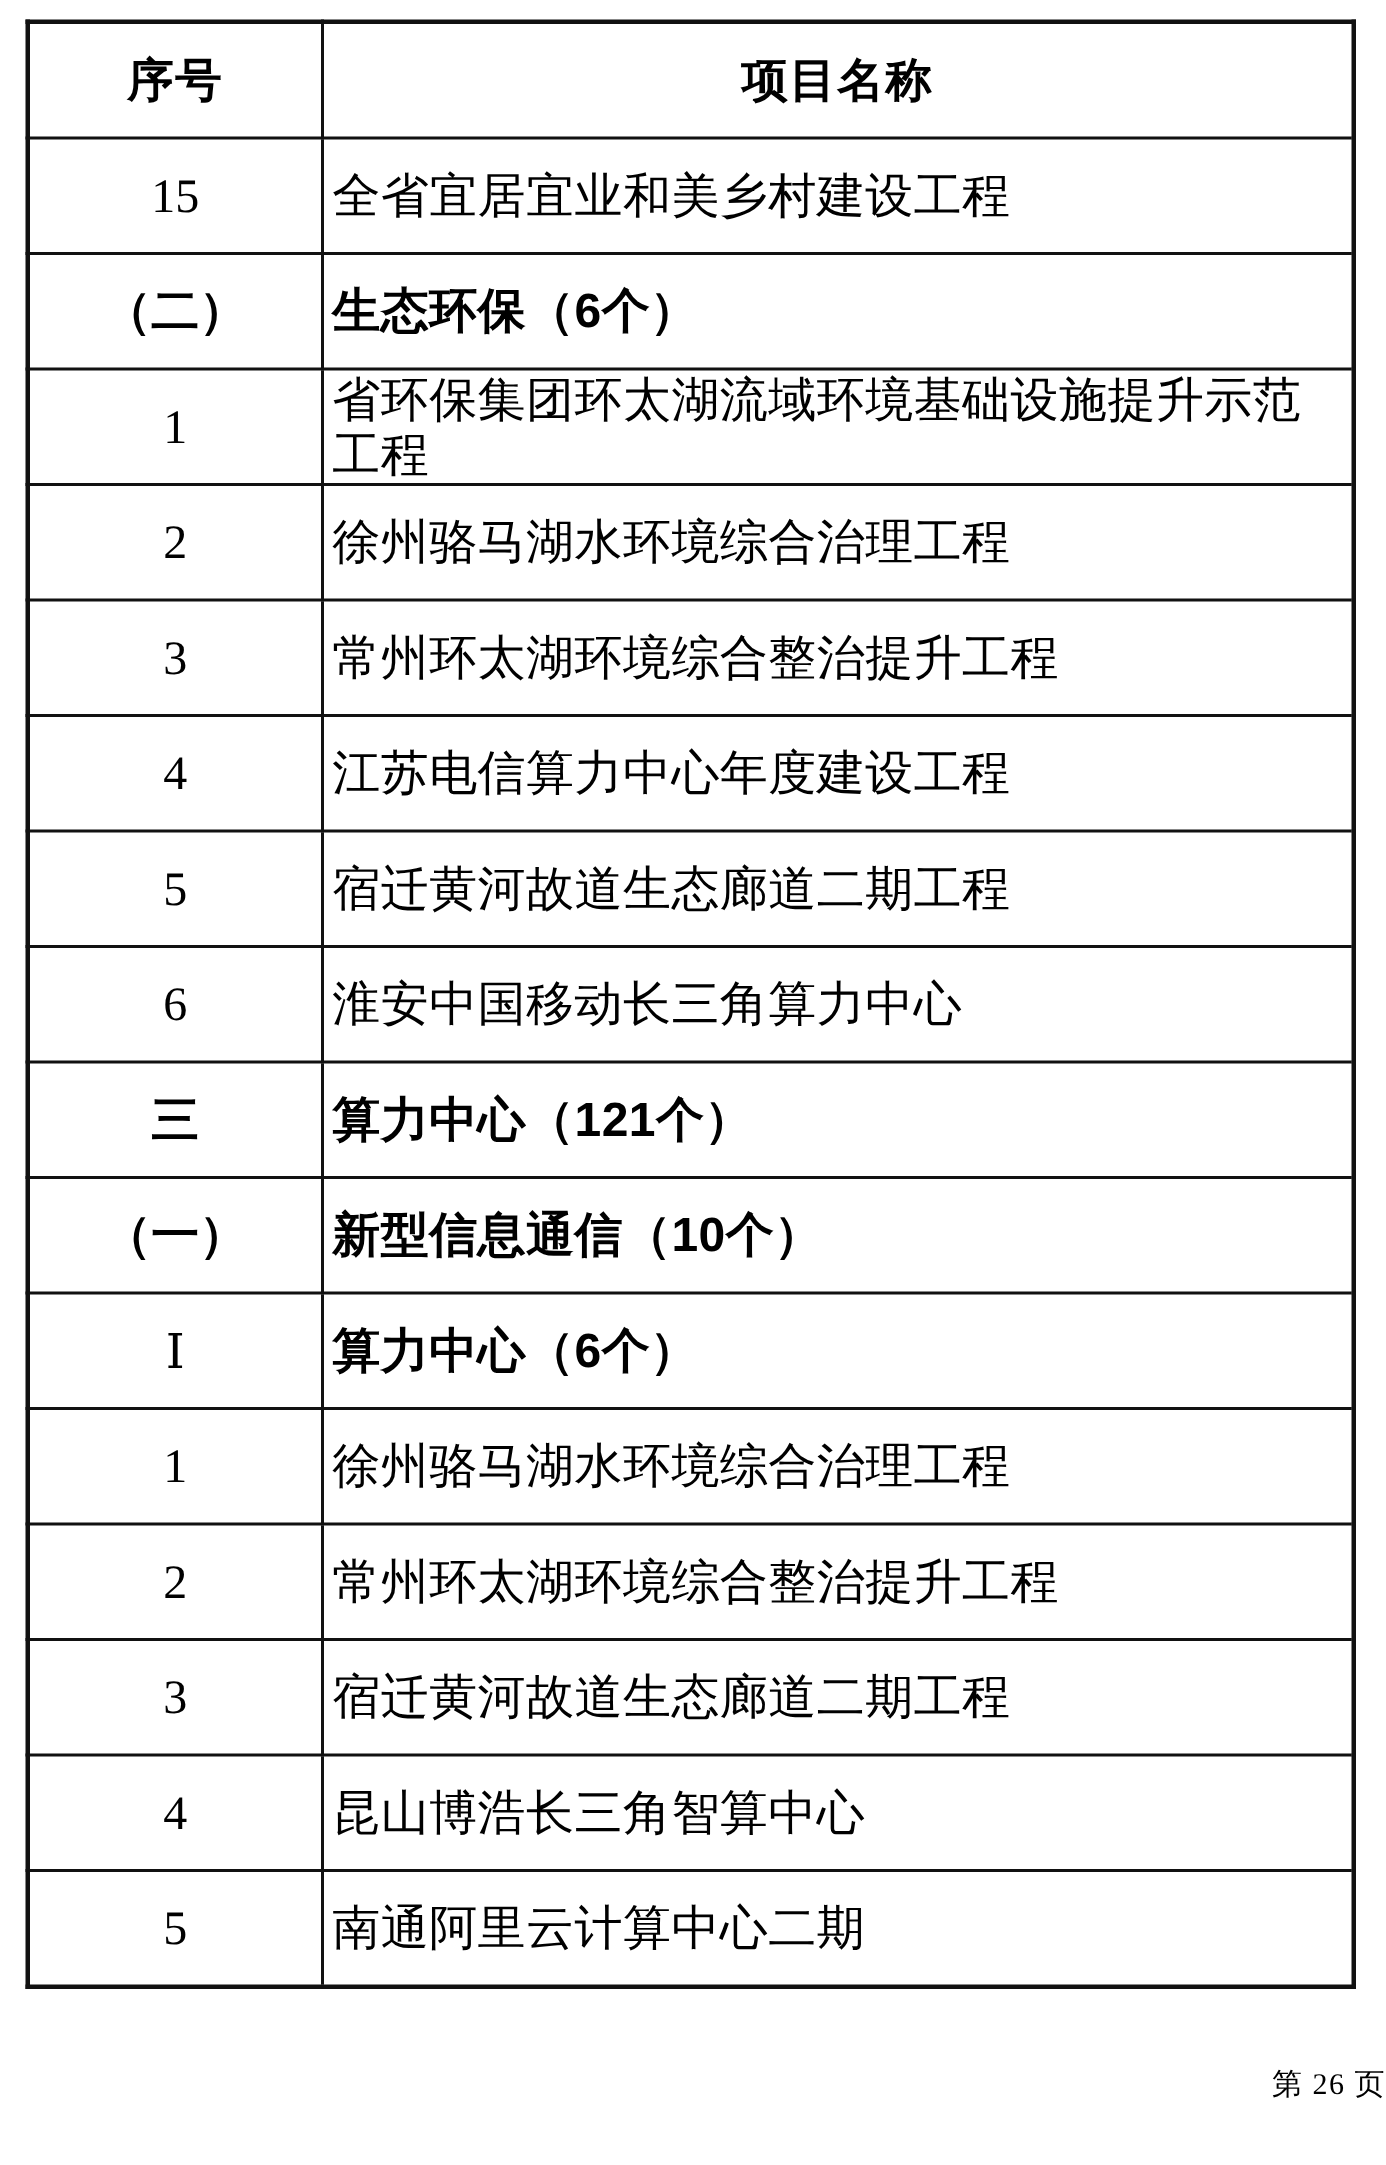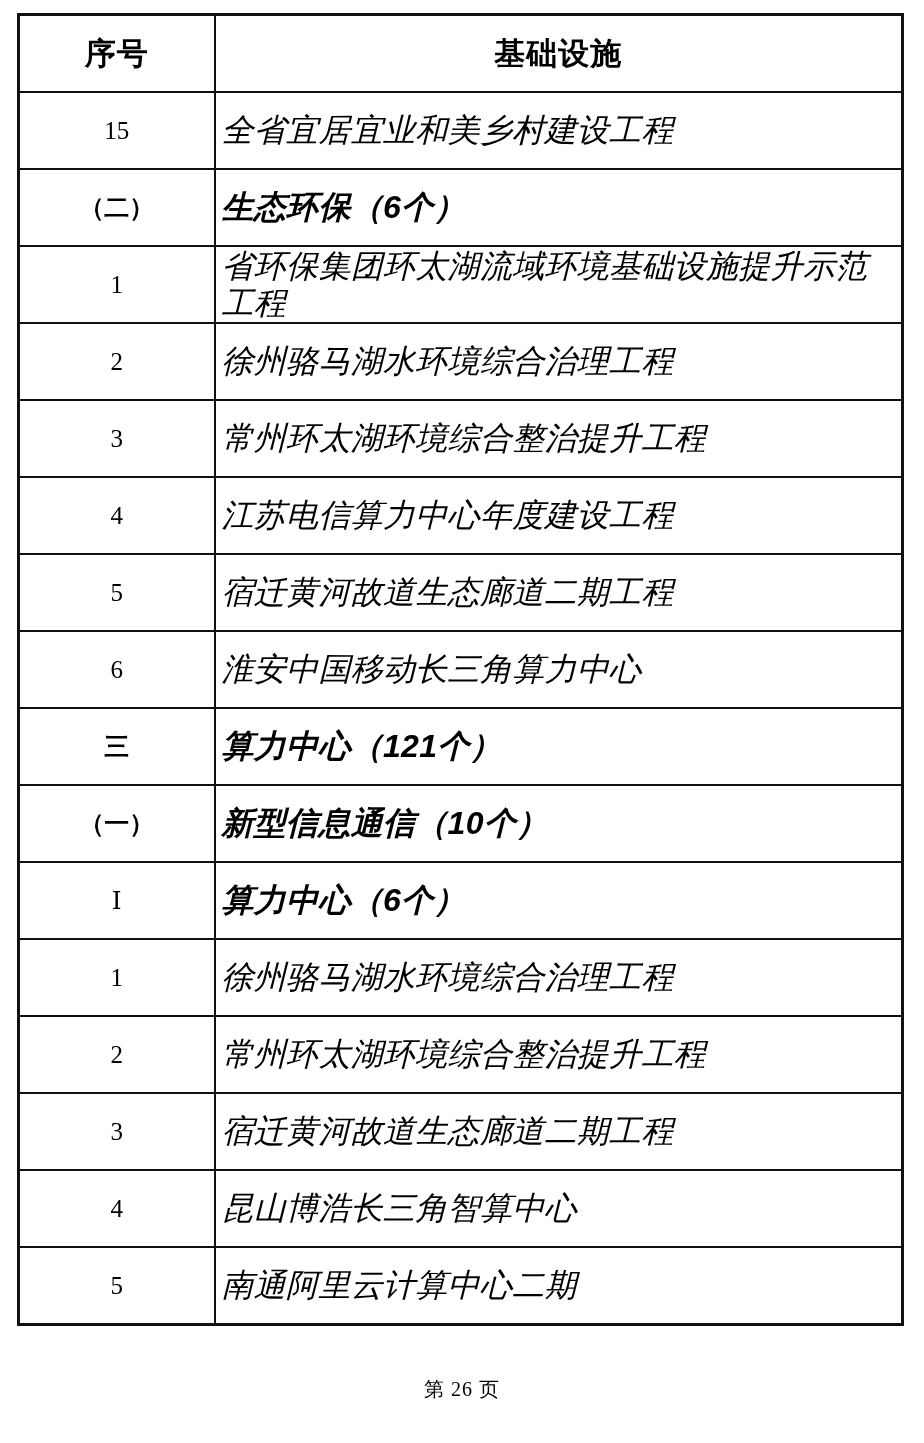--- a/index.html
+++ b/index.html
@@ -38,61 +38,60 @@
   }
   th {
     font-family: "Liberation Sans", "DejaVu Sans", sans-serif;
     font-weight: 700;
     font-size: 31px;
     text-align: center;
     letter-spacing: 1px;
   }
   td.num {
     font-family: "Liberation Serif", "DejaVu Serif", serif;
-    font-size: 25px;
+    font-size: 32px;
     text-align: center;
   }
   td.name {
     font-size: 32px;
     text-align: left;
     padding: 0 4px 0 6px;
     letter-spacing: 0.3px;
     line-height: 1.15;
     word-break: break-all;
-    font-style: italic;
   }
   .bold-sans {
     font-family: "Liberation Sans", "DejaVu Sans", sans-serif;
     font-weight: 700;
   }
   .footer {
     position: absolute;
     left: 0;
     top: 1376px;
     width: 924px;
-    text-align: center;
+    text-align: right;
     font-size: 20px;
     letter-spacing: 1px;
     font-family: "Liberation Serif", "DejaVu Serif", serif;
   }
 </style>
 </head>
 <body>
 
 <div class="page">
 
   <table class="project-table">
     <colgroup>
       <col class="c1">
       <col class="c2">
     </colgroup>
     <thead>
       <tr>
         <th>序号</th>
-        <th>基础设施</th>
+        <th>项目名称</th>
       </tr>
     </thead>
     <tbody id="table-body">
         <tr>
           <td class="num">15</td>
           <td class="name">全省宜居宜业和美乡村建设工程</td>
         </tr>
         <tr>
           <td class="num bold-sans">（二）</td>
           <td class="name bold-sans">生态环保（6个）</td>

